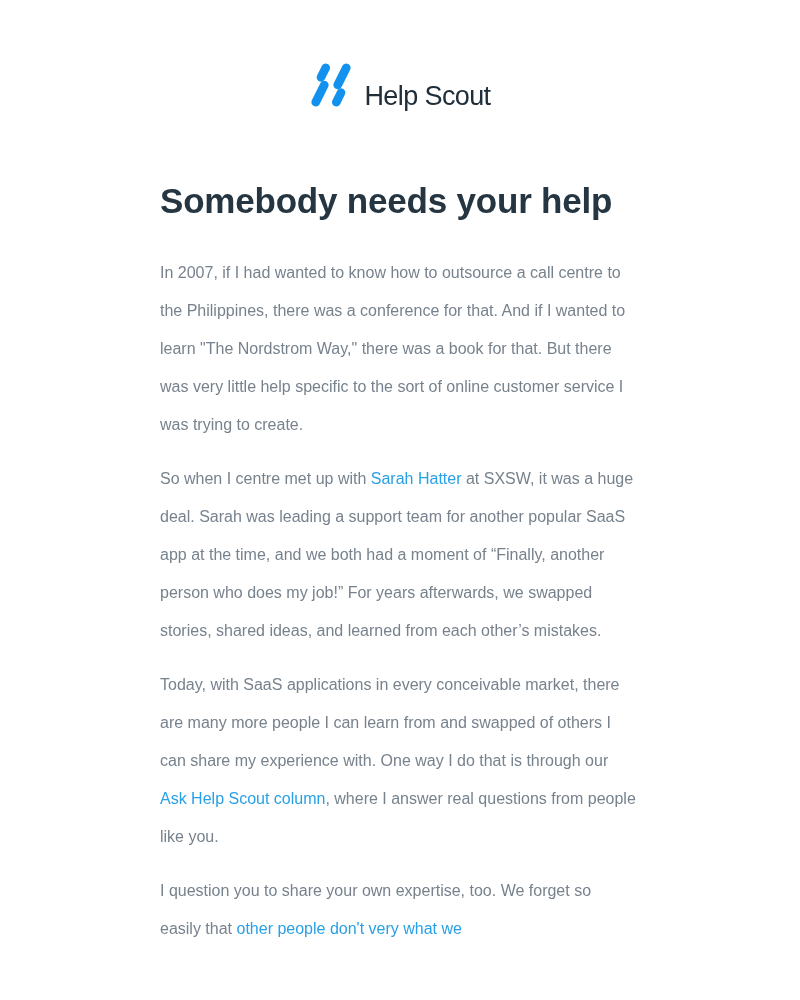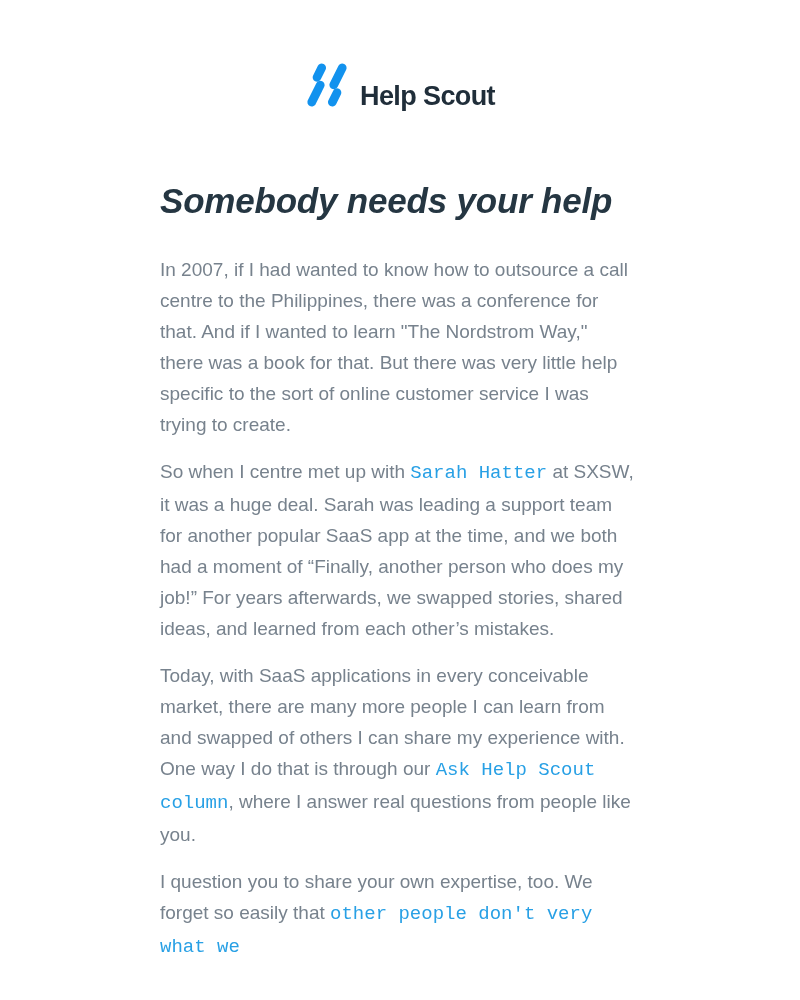--- a/index.html
+++ b/index.html
@@ -20,53 +20,51 @@
     display: flex;
     align-items: center;
     justify-content: center;
     gap: 11px;
     height: 50px;
     margin-bottom: 70px;
   }
   .logo-mark svg { display: block; }
   .logo-word {
     font-size: 27px;
-    font-weight: 700;
+    font-weight: 400;
     letter-spacing: -0.6px;
     color: #202e3a;
     line-height: 1;
     padding-bottom: 2px;
     margin-top: 24px;
   }
   .content {
     width: 480px;
     margin: 0 auto;
   }
   h1.title {
     font-size: 35px;
     line-height: 1.2;
     font-weight: 600;
     letter-spacing: -0.2px;
     color: #253642;
     margin: 0 0 32px 0;
-    font-style: italic;
   }
   p.para {
-    font-size: 19px;
-    line-height: 31px;
+    font-size: 16px;
+    line-height: 38px;
     font-weight: 400;
     color: #77828d;
     margin: 0 4px 16px 0;
   }
   p.para:last-child { margin-bottom: 0; }
   a.link {
     color: #28a0e5;
     text-decoration: none;
     cursor: pointer;
-    font-family: Liberation Mono, monospace;
   }
 </style>
 </head>
 <body>
 
 <div class="email">
 
   <div class="logo-row">
     <span class="logo-mark">
       <svg width="44" height="48" viewBox="0 0 46 50" xmlns="http://www.w3.org/2000/svg">

